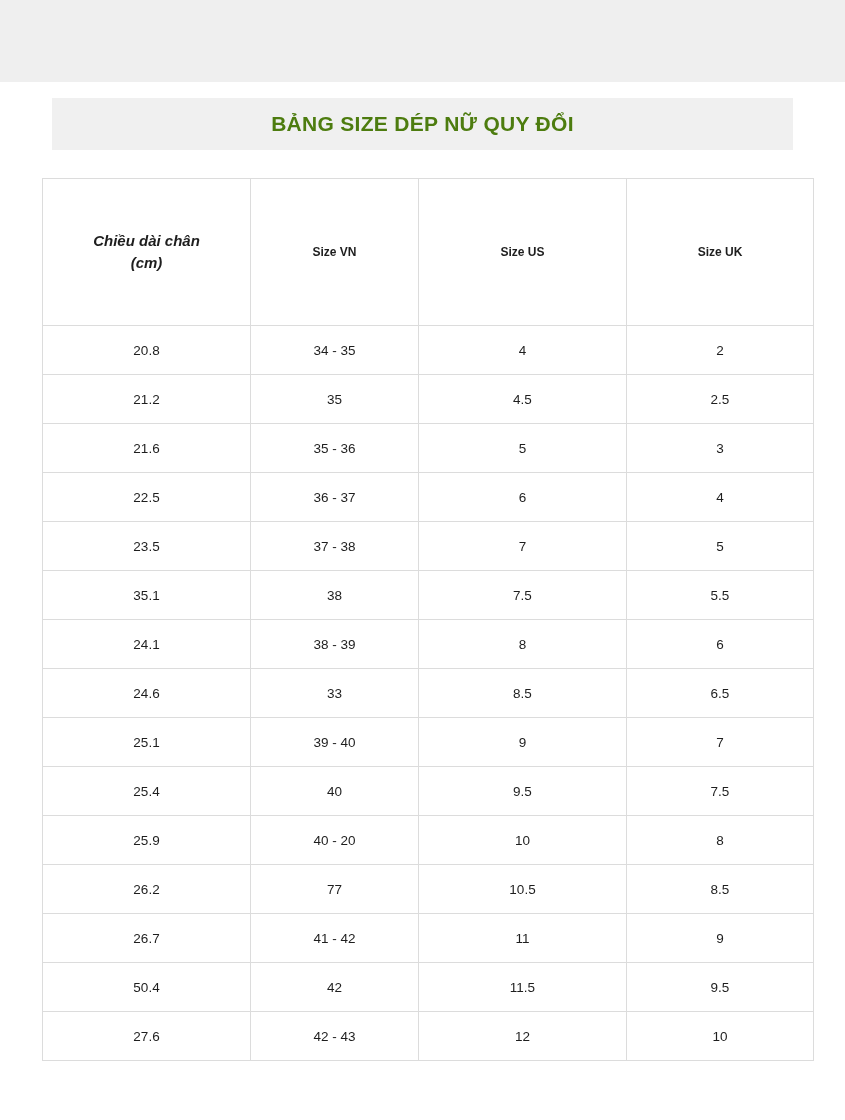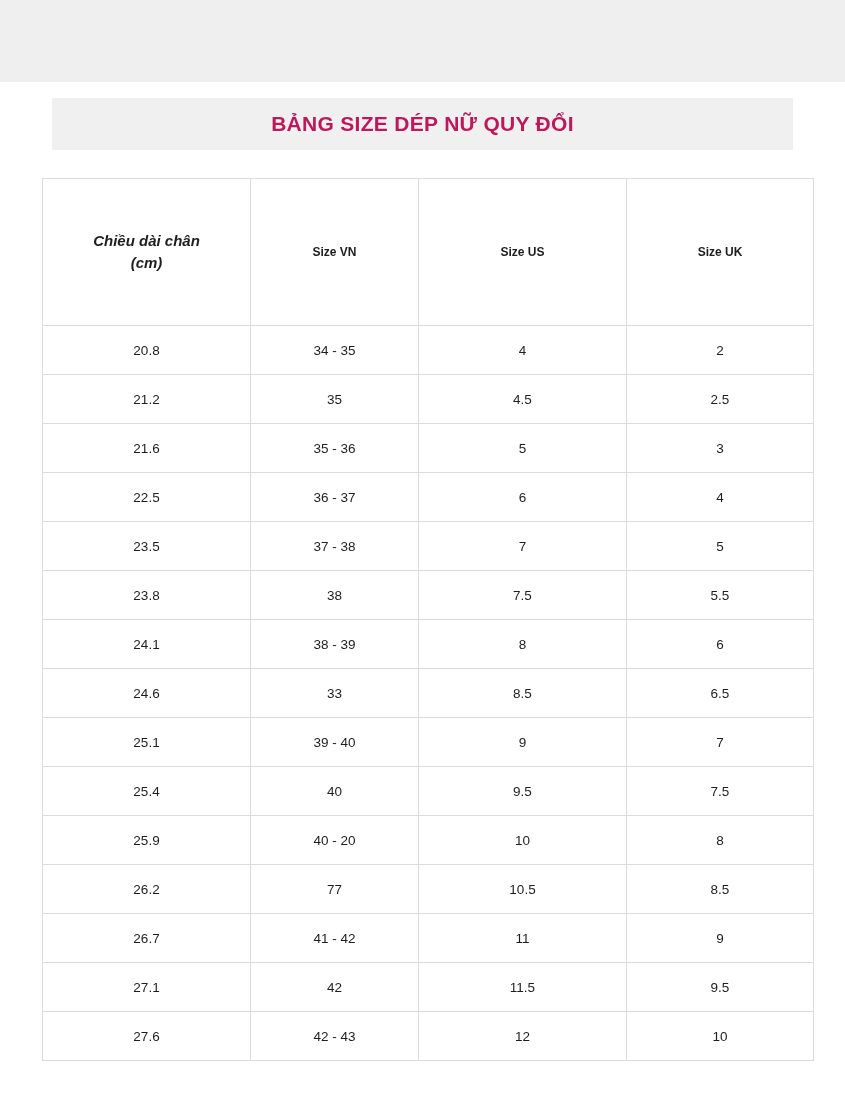--- a/index.html
+++ b/index.html
@@ -37,21 +37,21 @@
     display: flex;
     align-items: center;
     justify-content: center;
   }
 
   .title-band h1 {
     margin: 0;
     font-size: 21px;
     font-weight: bold;
     letter-spacing: 0.3px;
-    color: #be185d;
+    color: #4d7c0f;
     text-align: center;
     font-family: "Liberation Sans", sans-serif;
   }
 
   .table-wrap {
     margin: 28px 32px 0 42px;
   }
 
   table.size-table {
     border-collapse: collapse;
@@ -147,21 +147,21 @@
             <td>6</td>
             <td>4</td>
           </tr>
           <tr>
             <td>23.5</td>
             <td>37 - 38</td>
             <td>7</td>
             <td>5</td>
           </tr>
           <tr>
-            <td>23.8</td>
+            <td>35.1</td>
             <td>38</td>
             <td>7.5</td>
             <td>5.5</td>
           </tr>
           <tr>
             <td>24.1</td>
             <td>38 - 39</td>
             <td>8</td>
             <td>6</td>
           </tr>
@@ -195,21 +195,21 @@
             <td>10.5</td>
             <td>8.5</td>
           </tr>
           <tr>
             <td>26.7</td>
             <td>41 - 42</td>
             <td>11</td>
             <td>9</td>
           </tr>
           <tr>
-            <td>27.1</td>
+            <td>50.4</td>
             <td>42</td>
             <td>11.5</td>
             <td>9.5</td>
           </tr>
           <tr>
             <td>27.6</td>
             <td>42 - 43</td>
             <td>12</td>
             <td>10</td>
           </tr>

